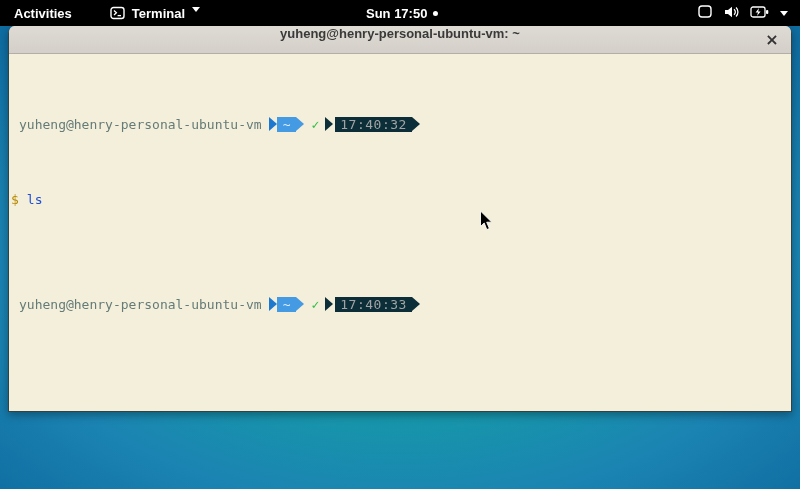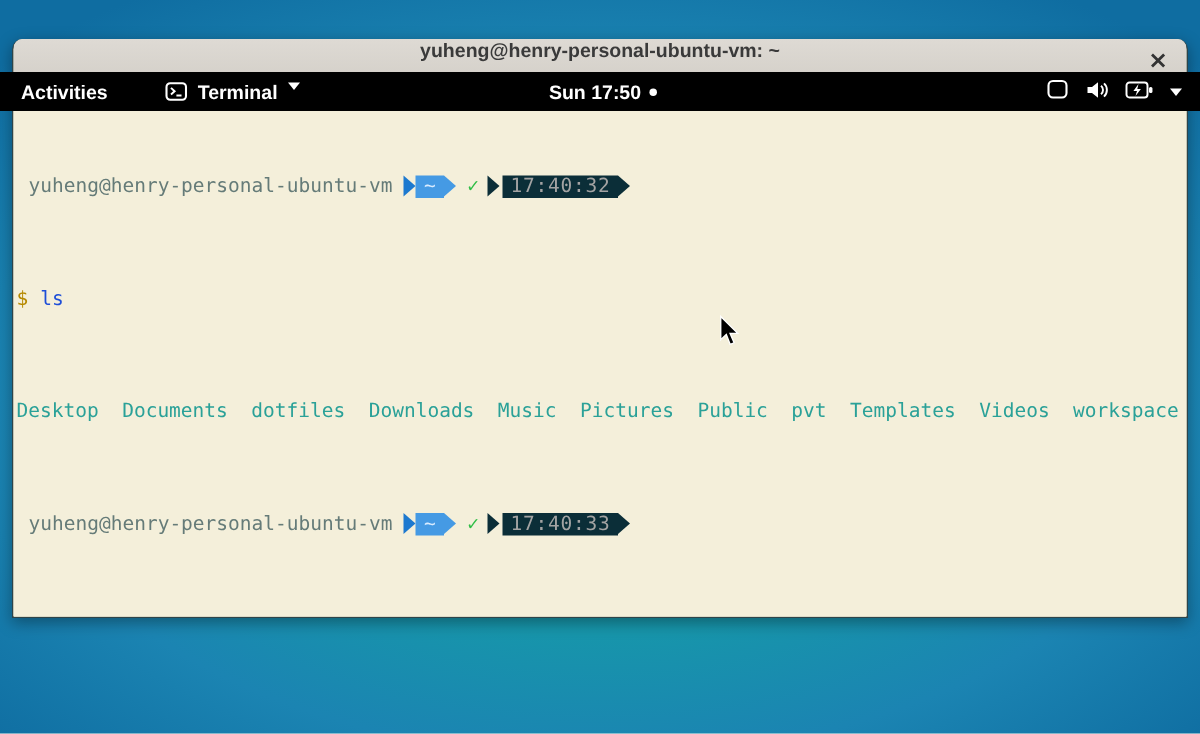--- a/index.html
+++ b/index.html
@@ -10,21 +10,20 @@
     background: radial-gradient(ellipse 560px 330px at 50% 56%, #15ab9b 0%, #1795ab 45%, #1b84b2 70%, #0f6da1 100%);
   }
 
   
   .topbar {
     position: absolute; top: 0; left: 0; right: 0; height: 26px;
     background: #000; color: #fff;
     display: flex; align-items: center;
     font-size: 13px; font-weight: 700;
     z-index: 30;
-    margin-top: 48px;
   }
   .activities { margin-left: 10px; padding: 0 4px; cursor: default; }
   .appmenu { margin-left: 30px; display: flex; align-items: flex-start; gap: 7px; padding: 0 4px; }
   .term-glyph-icon { display: inline-flex; }
   .caret-down {
     width: 0; height: 0; display: inline-block;
     border-left: 4px solid transparent; border-right: 4px solid transparent;
     border-top: 5px solid #fff; margin-top: 1px;
   }
   .clock {
@@ -162,21 +161,20 @@
       <span class="tri tri-dark"></span>
     </div>
 
     
     <div class="line">
       <span class="dollar">$</span>
       <span class="cmd">ls</span>
     </div>
 
     
-    <div class="line dirs">Desktop  Documents  dotfiles  Downloads  Music  Pictures  Public  pvt  Templates  Videos  workspace</div>
 
     
     <div class="line">
       <span class="host">yuheng@henry-personal-ubuntu-vm</span>
       <span class="pl-gap"></span>
       <span class="tri tri-blue-dark"></span>
       <span class="seg seg-blue">~</span>
       <span class="tri tri-blue"></span>
       <span class="check">✓</span>
       <span class="tri tri-dark"></span>

